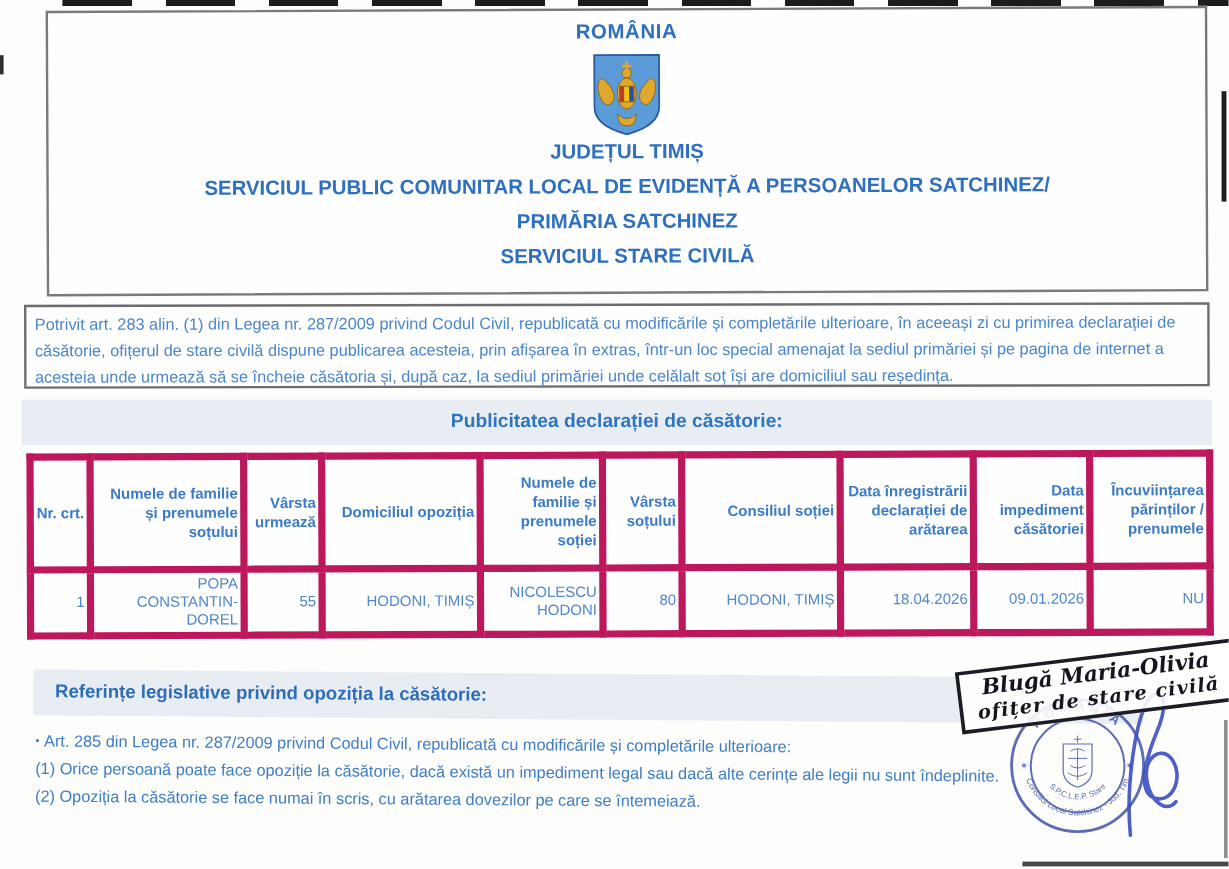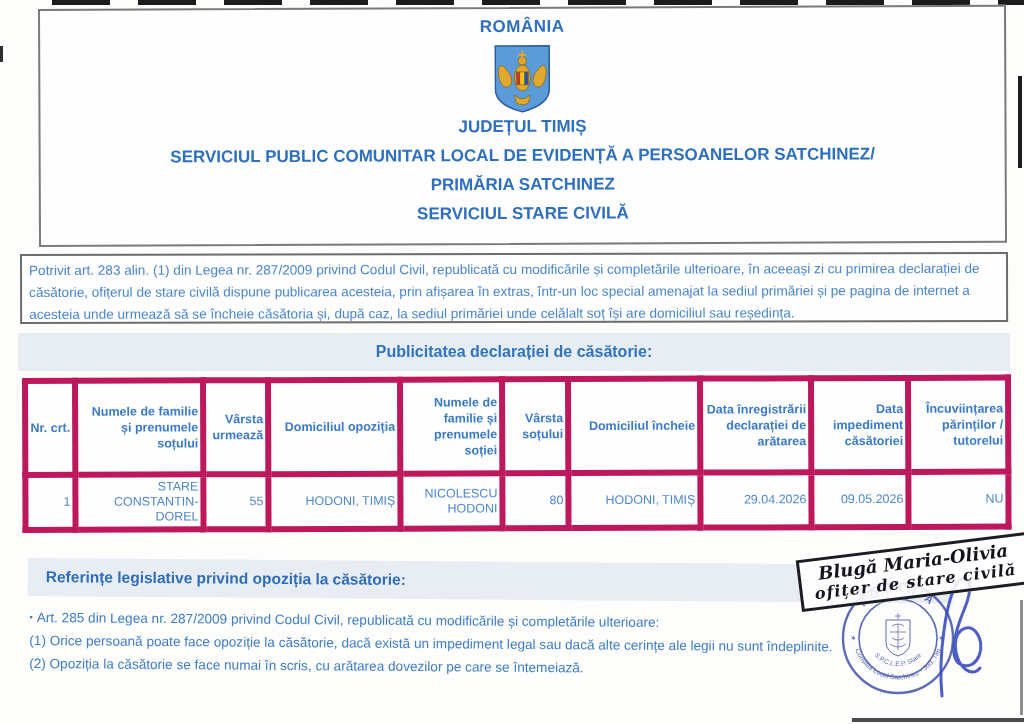--- a/index.html
+++ b/index.html
@@ -132,37 +132,37 @@
           <col style="width:100px">
       </colgroup>
       <thead>
         <tr>
           <th>Nr. crt.</th>
           <th>Numele de familie și prenumele soțului</th>
           <th>Vârsta urmează</th>
           <th>Domiciliul opoziția</th>
           <th>Numele de familie și prenumele soției</th>
           <th>Vârsta soțului</th>
-          <th>Domiciliul încheie</th>
+          <th>Consiliul soției</th>
           <th>Data înregistrării declarației de arătarea</th>
           <th>Data impediment căsătoriei</th>
-          <th>Încuviințarea părinților / tutorelui</th>
+          <th>Încuviințarea părinților / prenumele</th>
         </tr>
       </thead>
       <tbody>
         <tr>
           <td>1</td>
-          <td>STARE CONSTANTIN-DOREL</td>
+          <td>POPA CONSTANTIN-DOREL</td>
           <td>55</td>
           <td>HODONI, TIMIȘ</td>
           <td>NICOLESCU HODONI</td>
           <td>80</td>
           <td>HODONI, TIMIȘ</td>
-          <td>29.04.2026</td>
-          <td>09.05.2026</td>
+          <td>18.04.2026</td>
+          <td>09.01.2026</td>
           <td>NU</td>
         </tr>
       </tbody>
     </table>
   </div>
 
   <div class="legal-section">
     <div class="band band-legal">Referințe legislative privind opoziția la căsătorie:</div>
     <div class="legal-items">
       <div class="legal-item"><span class="bullet">▪</span><span>Art. 285 din Legea nr. 287/2009 privind Codul Civil, republicată cu modificările și completările ulterioare:</span></div>

